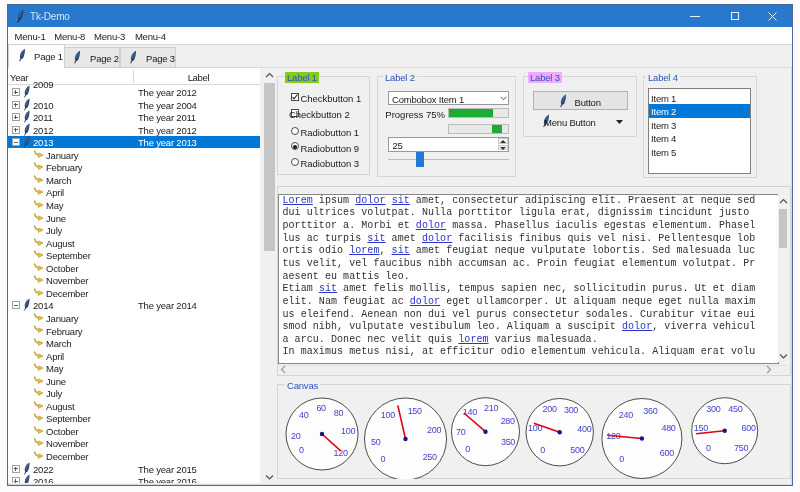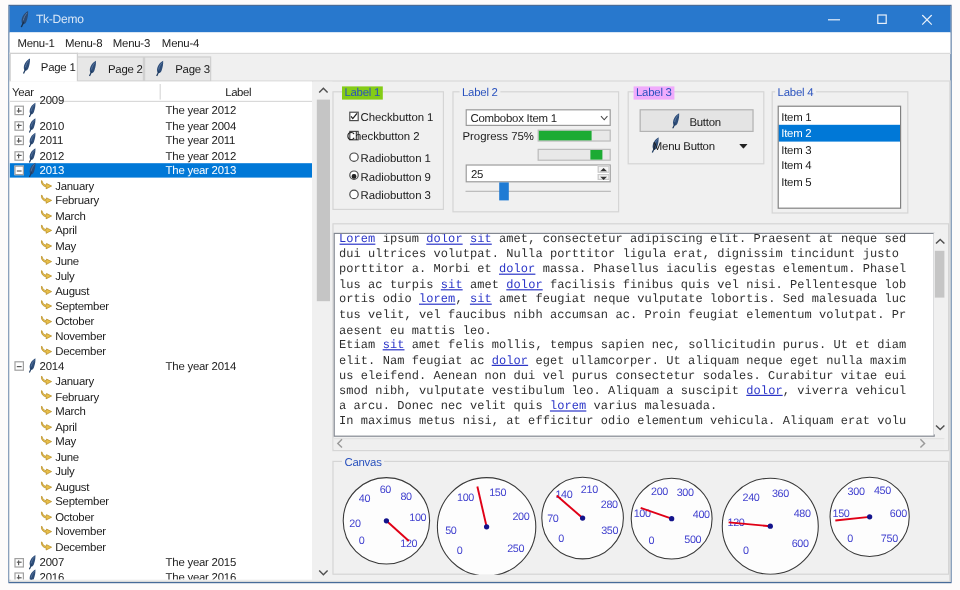--- a/index.html
+++ b/index.html
@@ -215,21 +215,21 @@
 <div class="abs" style="left:38px;top:383.0px;color:#1a1a1a;letter-spacing:-0.2px">December</div>
 <div style="position:absolute;left:3.5px;top:396.5px;width:8px;height:8px;background:#fff;border:1px solid #a0a0a0">
       <div style="position:absolute;left:1px;top:2.5px;width:4px;height:1px;background:#5a5a5a"></div>
       <div style="position:absolute;left:2.5px;top:1px;width:1px;height:4px;background:#5a5a5a"></div>
     </div>
 <svg style="position:absolute;left:14.5px;top:393.5px" width="7" height="13" viewBox="0 0 16 28">
 <path d="M14.8 0.5 C7.5 4.5 2.8 12.5 4.2 19.5 C5.2 23.6 10.0 23.4 12.0 18.0 C14.6 11.0 15.2 5.5 14.8 0.5 Z" fill="#2e4d78"></path>
 <path d="M7.6 18.5 L3.4 27.5" stroke="#1d3a5f" stroke-width="2.2" fill="none"></path>
 <path d="M13.2 3.5 C9.8 7 7.6 11.5 6.9 16" stroke="#7693bb" stroke-width="1.0" fill="none"></path>
 </svg>
-<div class="abs" style="left:25px;top:395.5px;color:#1a1a1a;letter-spacing:-0.2px">2007</div>
+<div class="abs" style="left:25px;top:395.5px;color:#1a1a1a;letter-spacing:-0.2px">2022</div>
 <div class="abs" style="left:130px;top:395.5px;color:#1a1a1a;letter-spacing:-0.2px">The year 2015</div>
 <div style="position:absolute;left:3.5px;top:409.05px;width:8px;height:8px;background:#fff;border:1px solid #a0a0a0">
       <div style="position:absolute;left:1px;top:2.5px;width:4px;height:1px;background:#5a5a5a"></div>
       <div style="position:absolute;left:2.5px;top:1px;width:1px;height:4px;background:#5a5a5a"></div>
     </div>
 <svg style="position:absolute;left:14.5px;top:406.05px" width="7" height="13" viewBox="0 0 16 28">
 <path d="M14.8 0.5 C7.5 4.5 2.8 12.5 4.2 19.5 C5.2 23.6 10.0 23.4 12.0 18.0 C14.6 11.0 15.2 5.5 14.8 0.5 Z" fill="#2e4d78"></path>
 <path d="M7.6 18.5 L3.4 27.5" stroke="#1d3a5f" stroke-width="2.2" fill="none"></path>
 <path d="M13.2 3.5 C9.8 7 7.6 11.5 6.9 16" stroke="#7693bb" stroke-width="1.0" fill="none"></path>
 </svg>

